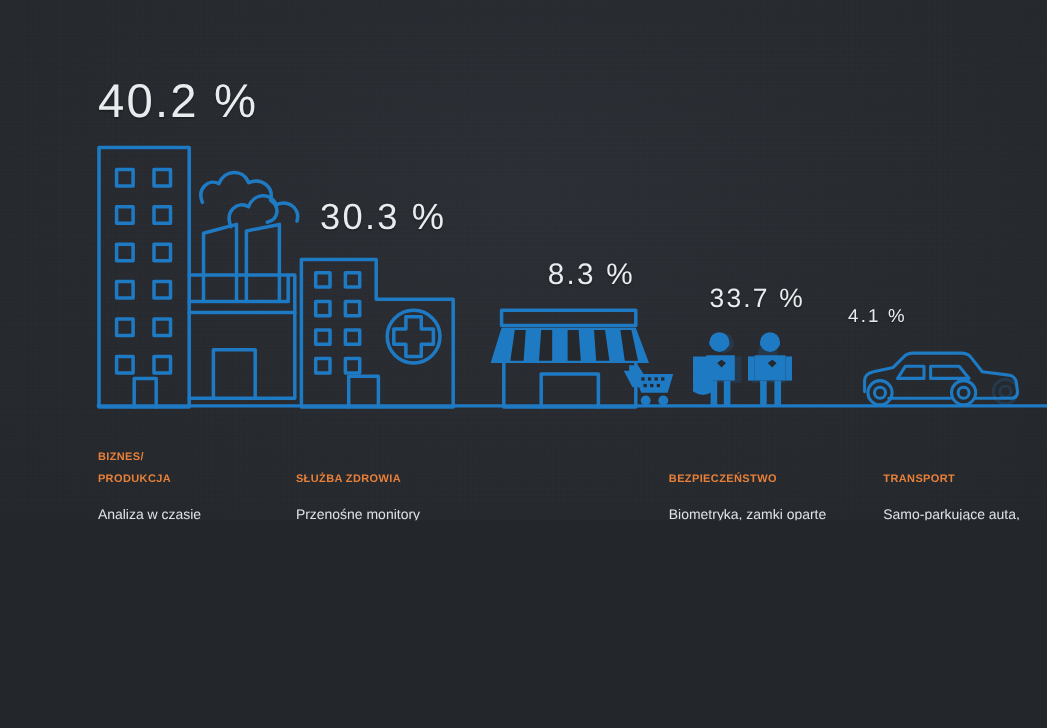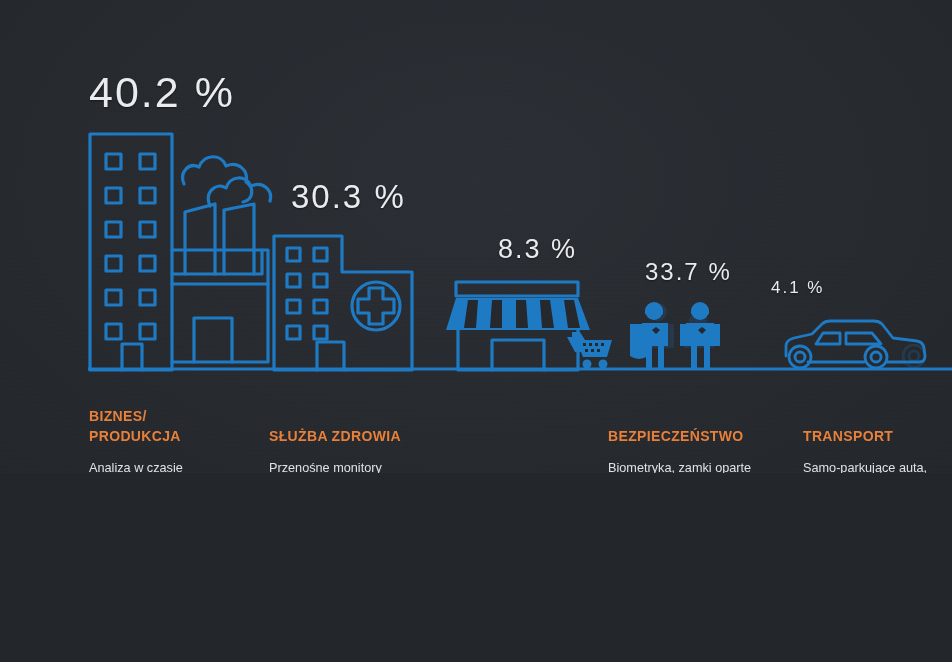--- a/index.html
+++ b/index.html
@@ -37,21 +37,21 @@
     letter-spacing:2px;
     white-space:nowrap;
     text-shadow:0 1px 2px rgba(0,0,0,.45);
   }
   .gfx { position:absolute; }
 
   
   .col { position:absolute; top:406px; }
   .col-head {
     color:#e8803a;
-    font-size:14px;
+    font-size:10px;
     font-weight:bold;
     letter-spacing:.35px;
     line-height:20px;
     text-transform:uppercase;
   }
   .col-body {
     margin-top:12px;
     color:#dfe3e6;
     font-size:12.7px;
     font-weight:400;

